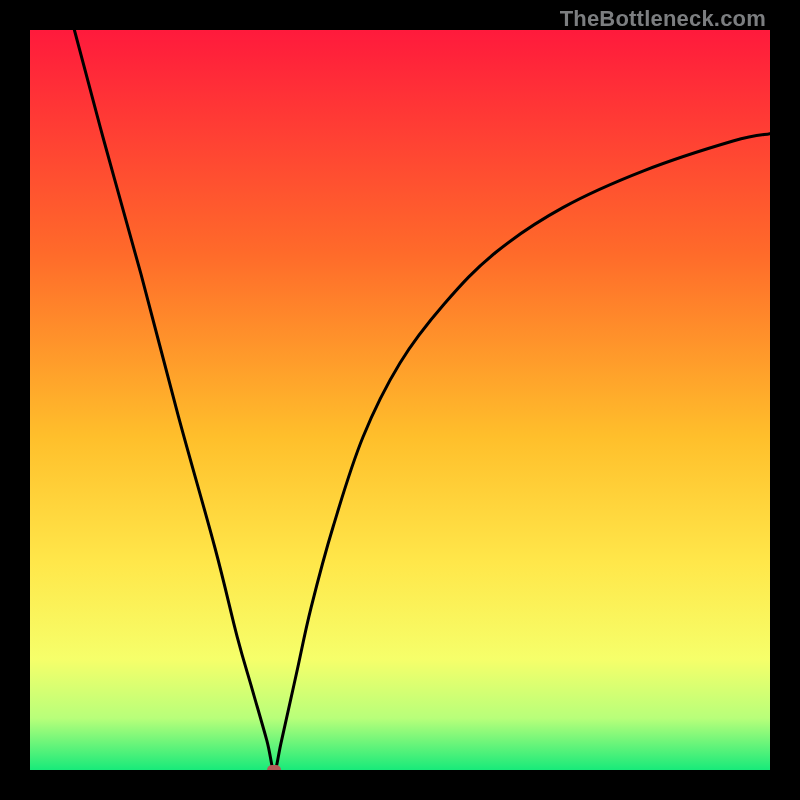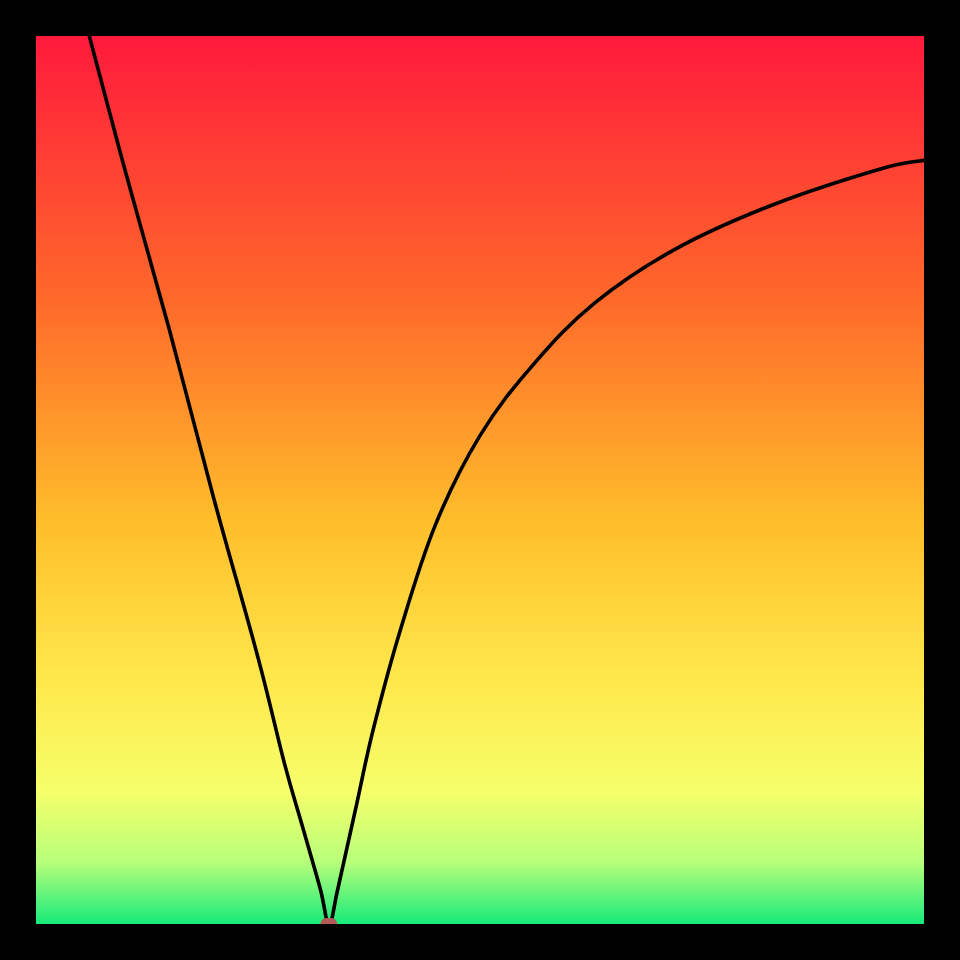--- a/index.html
+++ b/index.html
@@ -55,20 +55,21 @@
     width: 14px;
     height: 10px;
     border-radius: 5px / 5px;
     transform: translate(-50%, -50%);
   }
 </style>
 </head>
 <body>
 
 <div class="frame">
+  <div class="watermark">TheBottleneck.com</div>
 
   <div class="plot-area">
     <div class="gradient" id="bg-gradient" style="background: linear-gradient(rgb(255, 26, 60) 0%, rgb(255, 106, 42) 30%, rgb(255, 191, 43) 55%, rgb(255, 231, 74) 72%, rgb(246, 255, 106) 85%, rgb(184, 255, 122) 93%, rgb(24, 234, 122) 100%);"></div>
 
     <svg class="curve" viewBox="0 0 740 740" preserveAspectRatio="none">
       <path id="curve-path" fill="none" stroke-width="3" stroke-linecap="round" stroke-linejoin="round" d="M 44.4 0 C 49.728 19.98, 62.012 67.04400000000001, 74 111 C 85.988 154.956, 97.68 194.916, 111 244.2 C 124.32 293.484, 134.68 335.516, 148 384.8 C 161.32 434.084, 174.344 478.04, 185 518 C 195.656 557.96, 200.54000000000002 581.492, 207.20000000000002 606.8 C 213.86 632.108, 216.672 639.952, 222 658.6 C 227.328 677.248, 232.804 695.7479999999999, 236.8 710.4 C 240.79600000000002 725.052, 241.536 740, 244.20000000000002 740 C 246.86400000000003 740, 247.60400000000004 727.716, 251.60000000000002 710.4 C 255.596 693.084, 261.072 667.776, 266.4 643.8 C 271.72799999999995 619.824, 274.53999999999996 603.84, 281.2 577.2 C 287.86 550.5600000000001, 294.07599999999996 526.4359999999999, 303.4 495.79999999999995 C 312.724 465.16399999999993, 321.012 436.304, 333 407 C 344.988 377.696, 355.348 356.97599999999994, 370 332.99999999999994 C 384.652 309.02399999999994, 397.08400000000006 293.78, 414.40000000000003 273.8 C 431.716 253.82000000000002, 444.88800000000003 239.316, 466.2 222 C 487.51199999999994 204.684, 506.15999999999997 192.25200000000004, 532.8 177.60000000000002 C 559.4399999999999 162.948, 583.564 152.5879999999999, 614.1999999999999 140.5999999999999 C 644.8359999999999 128.6119999999999, 680.356 117.65999999999998, 703 111 C 725.644 104.34000000000002, 733.34 104.93200000000002, 740 103.60000000000002" stroke="#000000"></path>
     </svg>
 
     <div class="marker" id="min-marker" style="left: 244.2px; top: 740px; background: rgb(179, 90, 88);"></div>
   </div>

